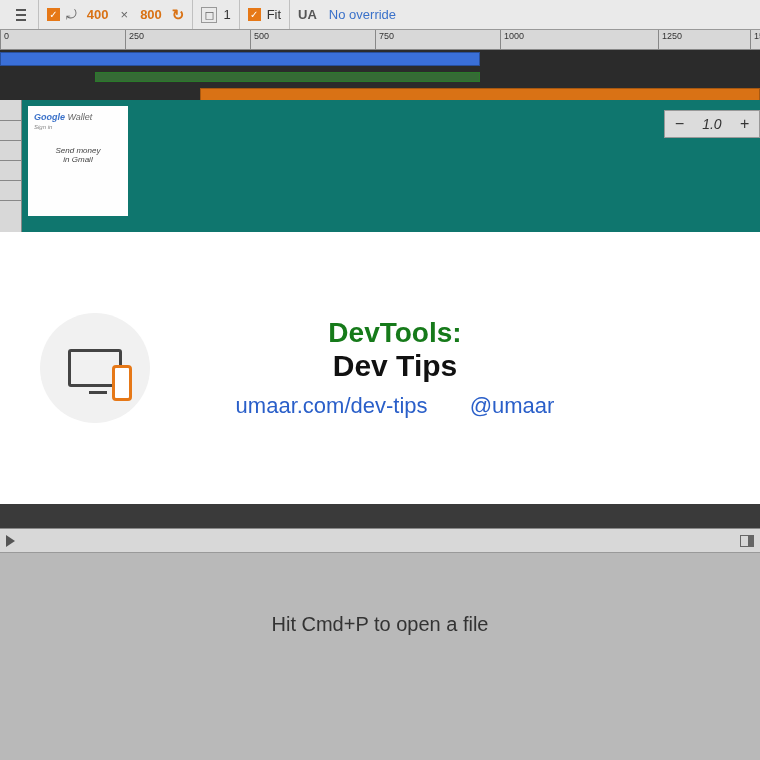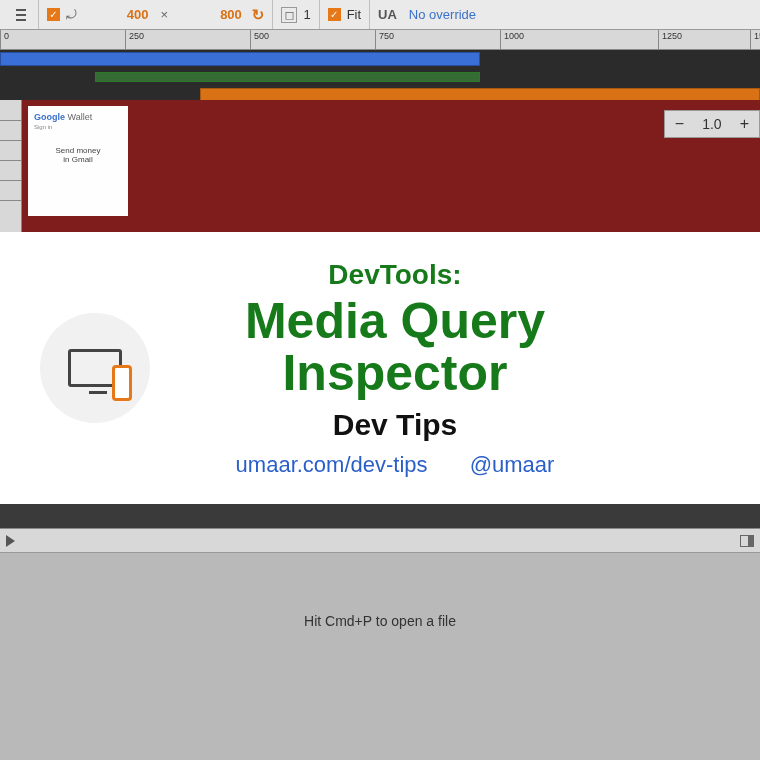--- a/index.html
+++ b/index.html
@@ -46,21 +46,21 @@
     .checkbox-orange {
       width: 13px; height: 13px;
       background: #e67817;
       display: inline-flex;
       align-items: center;
       justify-content: center;
       color: white;
       font-size: 10px;
     }
     .rotate-icon { color: #666; }
-    .dim-val { color: #d97215; font-weight: bold; padding: 0 4px; margin-left: 40px; }
+    .dim-val { color: #d97215; font-weight: bold; padding: 0 4px; }
     .dim-x { color: #666; padding: 0 2px; }
     .refresh-icon {
       color: #d97215;
       font-weight: bold;
       font-size: 15px;
     }
     .viewport-icon {
       font-size: 12px;
       color: #666;
       border: 1px solid #999;
@@ -98,22 +98,23 @@
       top: 2px;
     }
     .bp-blue { background: #3a6fd8; border: 1px solid #284f9c;}
     .bp-green { background: rgba(60,150,60,0.6); border: 1px solid #2a7a2a; height: 10px; top: 4px;}
     .bp-orange { background: #d97215; border: 1px solid #a85810;}
     
     
     .preview-area {
       position: relative;
       height: 168px;
-      background: #7f1d1d;
-      display: flex;
+      background: #0f766e;
+      display: flex;
+      font-style: italic;
     }
     .ruler-vert {
       width: 22px;
       background: #d8d8d8;
       border-right: 1px solid #888;
       position: relative;
     }
     .vtick {
       position: absolute;
       left: 0;
@@ -227,21 +228,21 @@
       width: 14px; height: 12px;
       border: 1px solid #666;
       position: relative;
     }
     .side-icon::before {
       content:''; position:absolute; right:0; top:0; bottom:0; width:5px; background:#666;
     }
     .bottom-hint {
       text-align: center;
       color: #333;
-      font-size: 14px;
+      font-size: 20px;
       margin-top: 60px;
     }
   </style>
 </head>
 <body>
 
 <div class="toolbar">
   <div class="toolbar-section">
     <div class="hamburger-icon">
         <span></span>
@@ -317,24 +318,20 @@
   </div>
 </div>
 
 <div class="overlay-card">
   <div class="card-icon">
     <div class="monitor"></div>
     <div class="phone"></div>
   </div>
   <div class="card-text">
     <div class="ct-sub1">DevTools:</div>
-    <div class="ct-main">
-      <div>Media Query</div>
-      <div>Inspector</div>
-    </div>
     <div class="ct-sub2">Dev Tips</div>
     <div class="ct-links">
       <a>umaar.com/dev-tips</a>
       <a>@umaar</a>
     </div>
   </div>
 </div>
 
 <div class="bottom-pane">
   <div class="bottom-toolbar">

